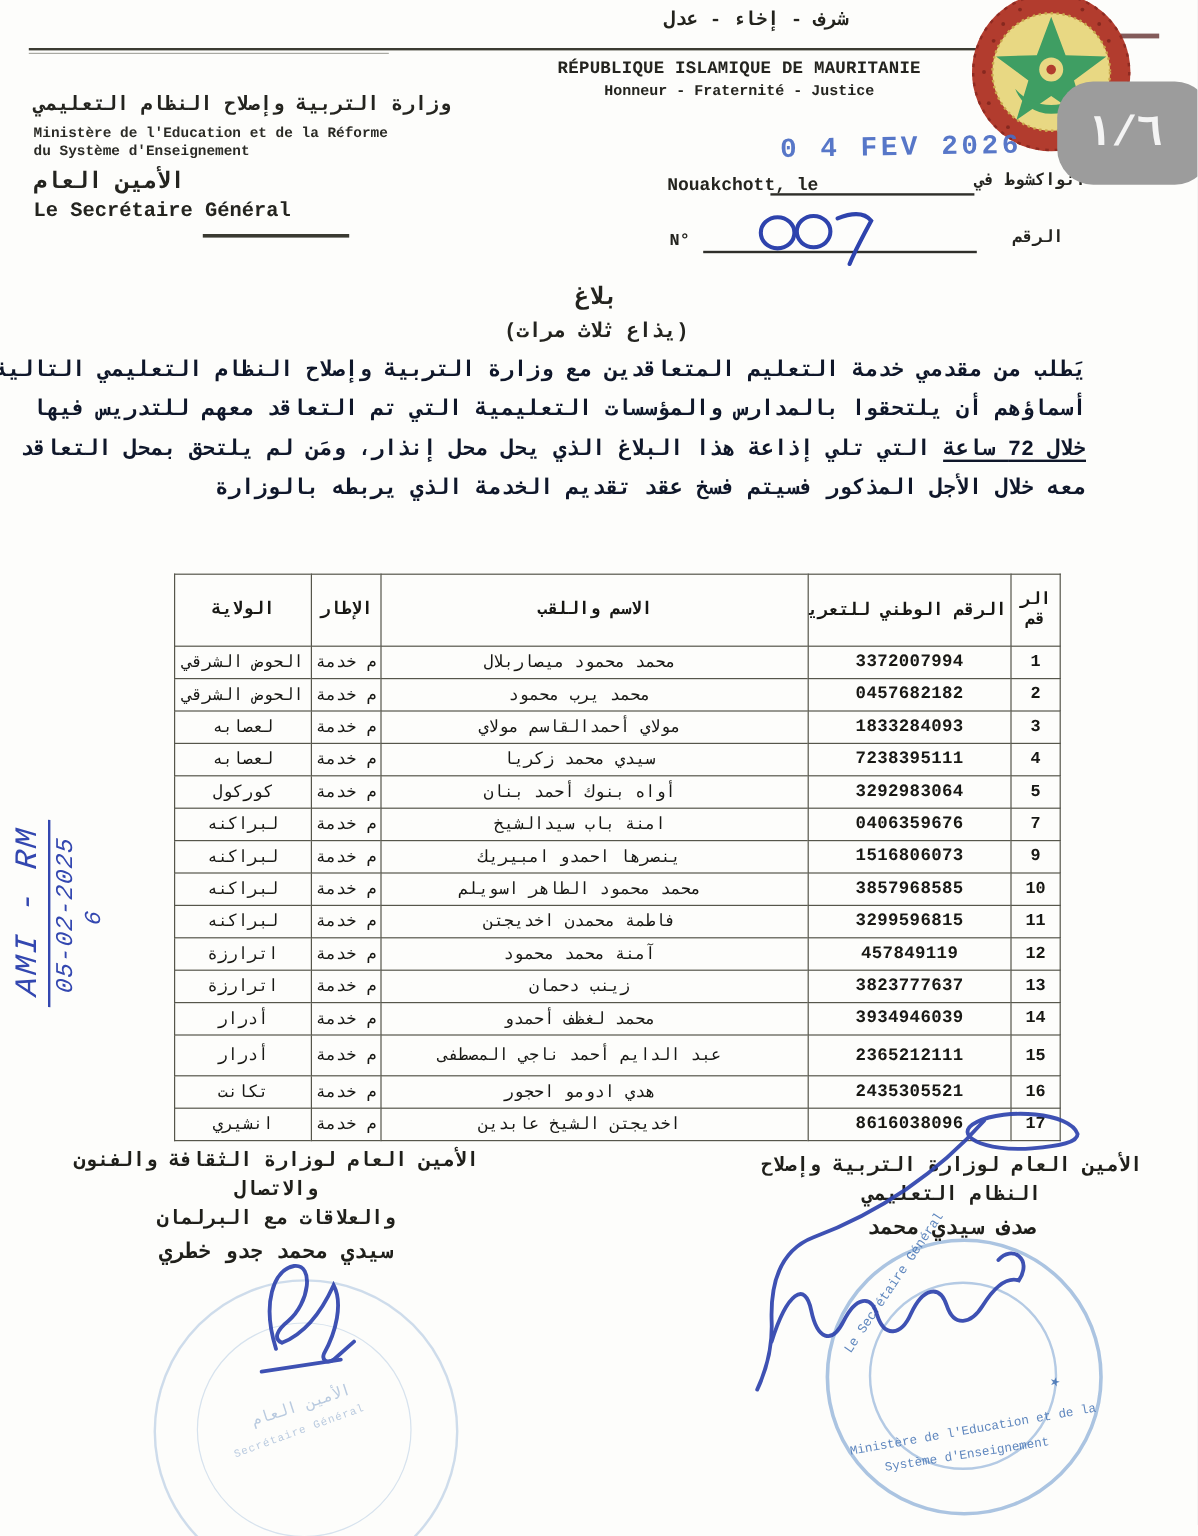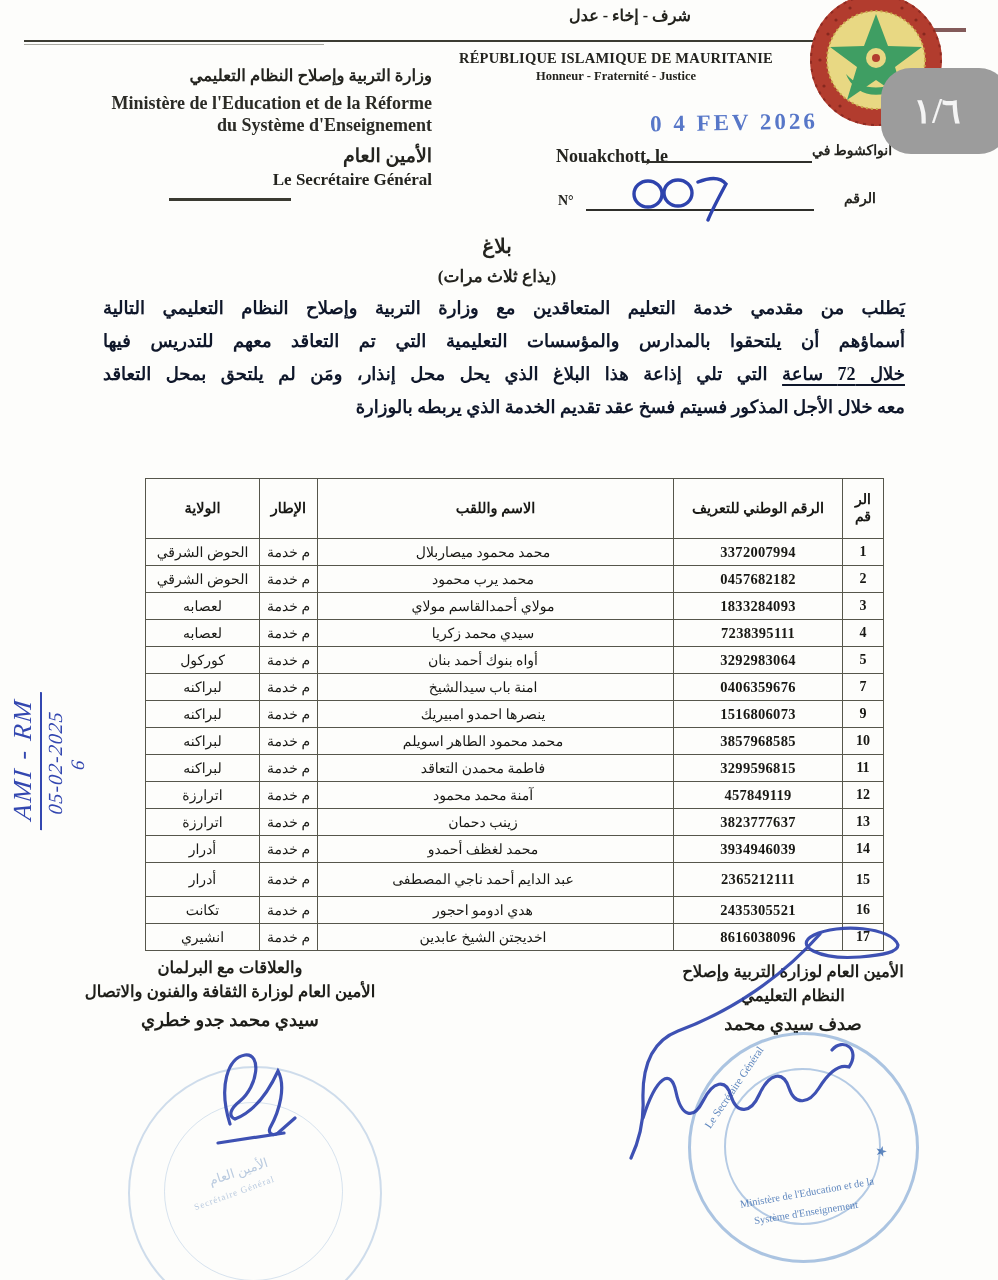--- a/index.html
+++ b/index.html
@@ -1,44 +1,44 @@
 <!DOCTYPE html>
 <html lang="ar"><head>
 <meta charset="utf-8">
 <style>
   html,body{margin:0;padding:0;}
   body{width:998px;height:1280px;overflow:hidden;background:#e9e9e9;}
   #page{position:relative;width:998px;height:1280px;background:#fdfdfb;
-        font-family:Liberation Serif, serif;color:#24241f;overflow:hidden;}
+        font-family:Liberation Mono, monospace;color:#24241f;overflow:hidden;}
   .abs{position:absolute;}
 
   
   .motto{left:505px;top:6px;width:250px;font-size:16px;font-weight:bold;text-align:center;color:#23231d;}
   .toprule{left:24px;top:40px;width:812px;height:2px;background:#3c3c33;}
   .toprule2{left:24px;top:44px;width:300px;height:1px;background:#55554a;opacity:.5;}
   .corner-dash{left:930px;top:28px;width:36px;height:4px;background:#5a2424;opacity:.75;}
-  .left-block{left:28px;top:66px;width:404px;text-align:right;line-height:1.25;}
+  .left-block{left:28px;top:78px;width:404px;text-align:left;line-height:1.25;}
   .ministry-ar{font-size:16.5px;font-weight:bold;margin-bottom:5px;}
-  .ministry-fr{font-size:18px;font-weight:bold;color:#2b2b26;}
+  .ministry-fr{font-size:12px;font-weight:bold;color:#2b2b26;}
   .secretary-ar{font-size:19px;font-weight:bold;margin-top:7px;}
   .secretary-fr{font-size:17px;font-weight:bold;margin-top:2px;}
   .sg-underline{width:122px;height:3px;background:#3a3a31;margin:7px auto 0;}
   .republic{left:448px;top:50px;width:336px;text-align:center;font-size:14.5px;font-weight:bold;letter-spacing:.2px;}
   .devise{left:448px;top:69px;width:336px;text-align:center;font-size:12.5px;font-weight:bold;}
 
   
   .seal{left:806px;top:-6px;width:140px;height:140px;z-index:1;}
   .page-badge{left:836px;top:68px;width:128px;height:86px;background:#9c9c9c;border-radius:30px;
               z-index:2;display:flex;align-items:center;justify-content:center;margin-left:45px;}
   .page-badge span{color:#f4f4f4;font-size:35px;font-weight:bold;transform:translateX(-8px);}
 
   
   .date-stamp{left:650px;top:110px;font-size:23px;font-weight:bold;color:#4a6cc4;
               letter-spacing:3px;transform:rotate(-1deg);opacity:.92;z-index:3;}
-  .place-fr{left:556px;top:146px;font-size:18px;font-weight:bold;}
+  .place-fr{left:556px;top:146px;font-size:15px;font-weight:bold;}
   .place-line{left:642px;top:161px;width:170px;height:1.5px;background:#2f2f2a;}
   .place-ar{left:812px;top:142px;font-size:14px;font-weight:bold;direction:rtl;}
   .num-fr{left:558px;top:193px;font-size:14px;font-weight:bold;}
   .num-line{left:586px;top:209px;width:228px;height:1.5px;background:#2f2f2a;}
   .num-ar{left:820px;top:190px;font-size:14px;font-weight:bold;direction:rtl;margin-left:24px;}
   .num-hand{left:603px;top:160px;z-index:3;}
 
   
   .notice-title{left:397px;top:234px;width:200px;text-align:center;font-size:20px;font-weight:bold;direction:rtl;}
   .notice-sub{left:347px;top:266px;width:300px;text-align:center;font-size:17px;font-weight:bold;direction:rtl;}
@@ -239,21 +239,21 @@
         <tr>
           <td class="col-num">10</td>
           <td class="col-id">3857968585</td>
           <td class="col-name">محمد محمود الطاهر اسويلم</td>
           <td class="col-cadre">م خدمة</td>
           <td class="col-wilaya">لبراكنه</td>
         </tr>
         <tr>
           <td class="col-num">11</td>
           <td class="col-id">3299596815</td>
-          <td class="col-name">فاطمة محمدن التعاقد</td>
+          <td class="col-name">فاطمة محمدن اخديجتن</td>
           <td class="col-cadre">م خدمة</td>
           <td class="col-wilaya">لبراكنه</td>
         </tr>
         <tr>
           <td class="col-num">12</td>
           <td class="col-id">457849119</td>
           <td class="col-name">آمنة محمد محمود</td>
           <td class="col-cadre">م خدمة</td>
           <td class="col-wilaya">اترارزة</td>
         </tr>
@@ -297,22 +297,22 @@
 
   <div class="abs annotation">
     <div class="ann-inner">
       <div class="ann-1">AMI - RM</div>
       <div class="ann-2">05-02-2025</div>
       <div class="ann-3">6</div>
     </div>
   </div>
 
   <div class="abs sig-block sig-left">
+    <div>الأمين العام  لوزارة الثقافة والفنون والاتصال</div>
     <div>والعلاقات مع البرلمان</div>
-    <div>الأمين العام  لوزارة الثقافة والفنون والاتصال</div>
     <div class="sig-name">سيدي محمد جدو خطري</div>
   </div>
   <div class="abs sig-block sig-right">
     <div>الأمين العام لوزارة التربية وإصلاح</div>
     <div>النظام التعليمي</div>
     <div class="sig-name">صدف سيدي محمد</div>
   </div>
 
   <div class="abs stamp stamp-left">
     <div class="inner"></div>

